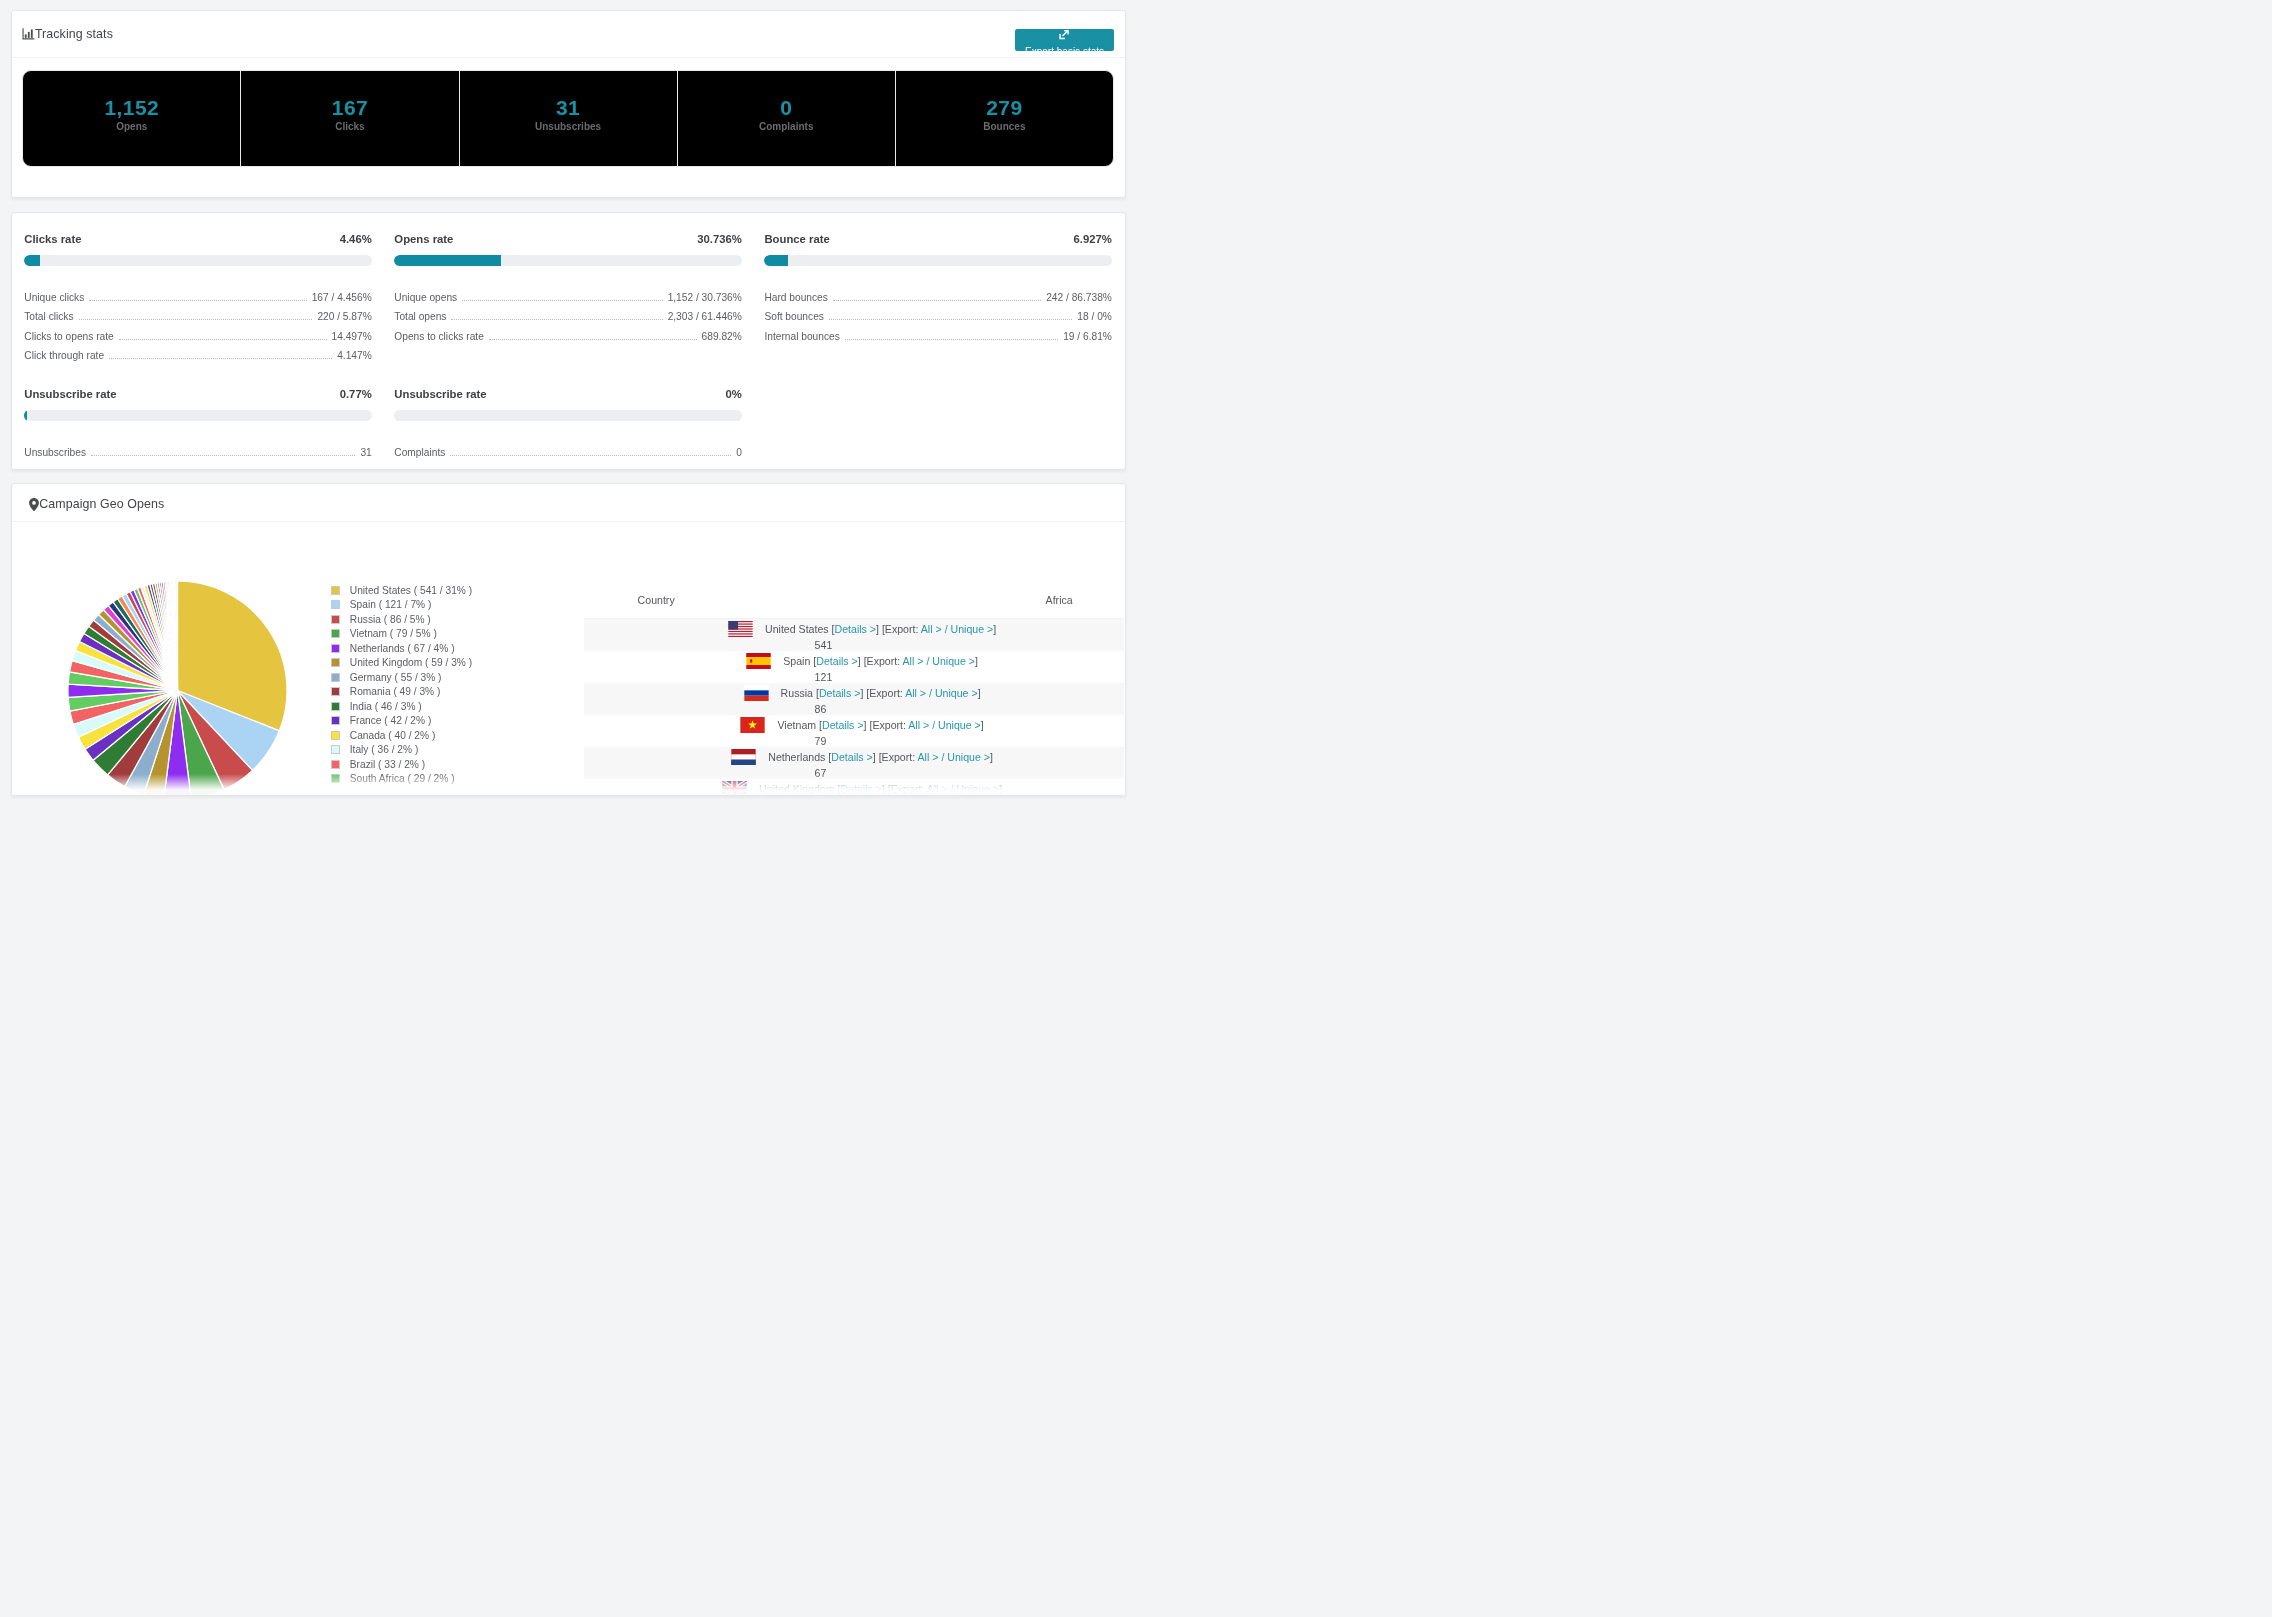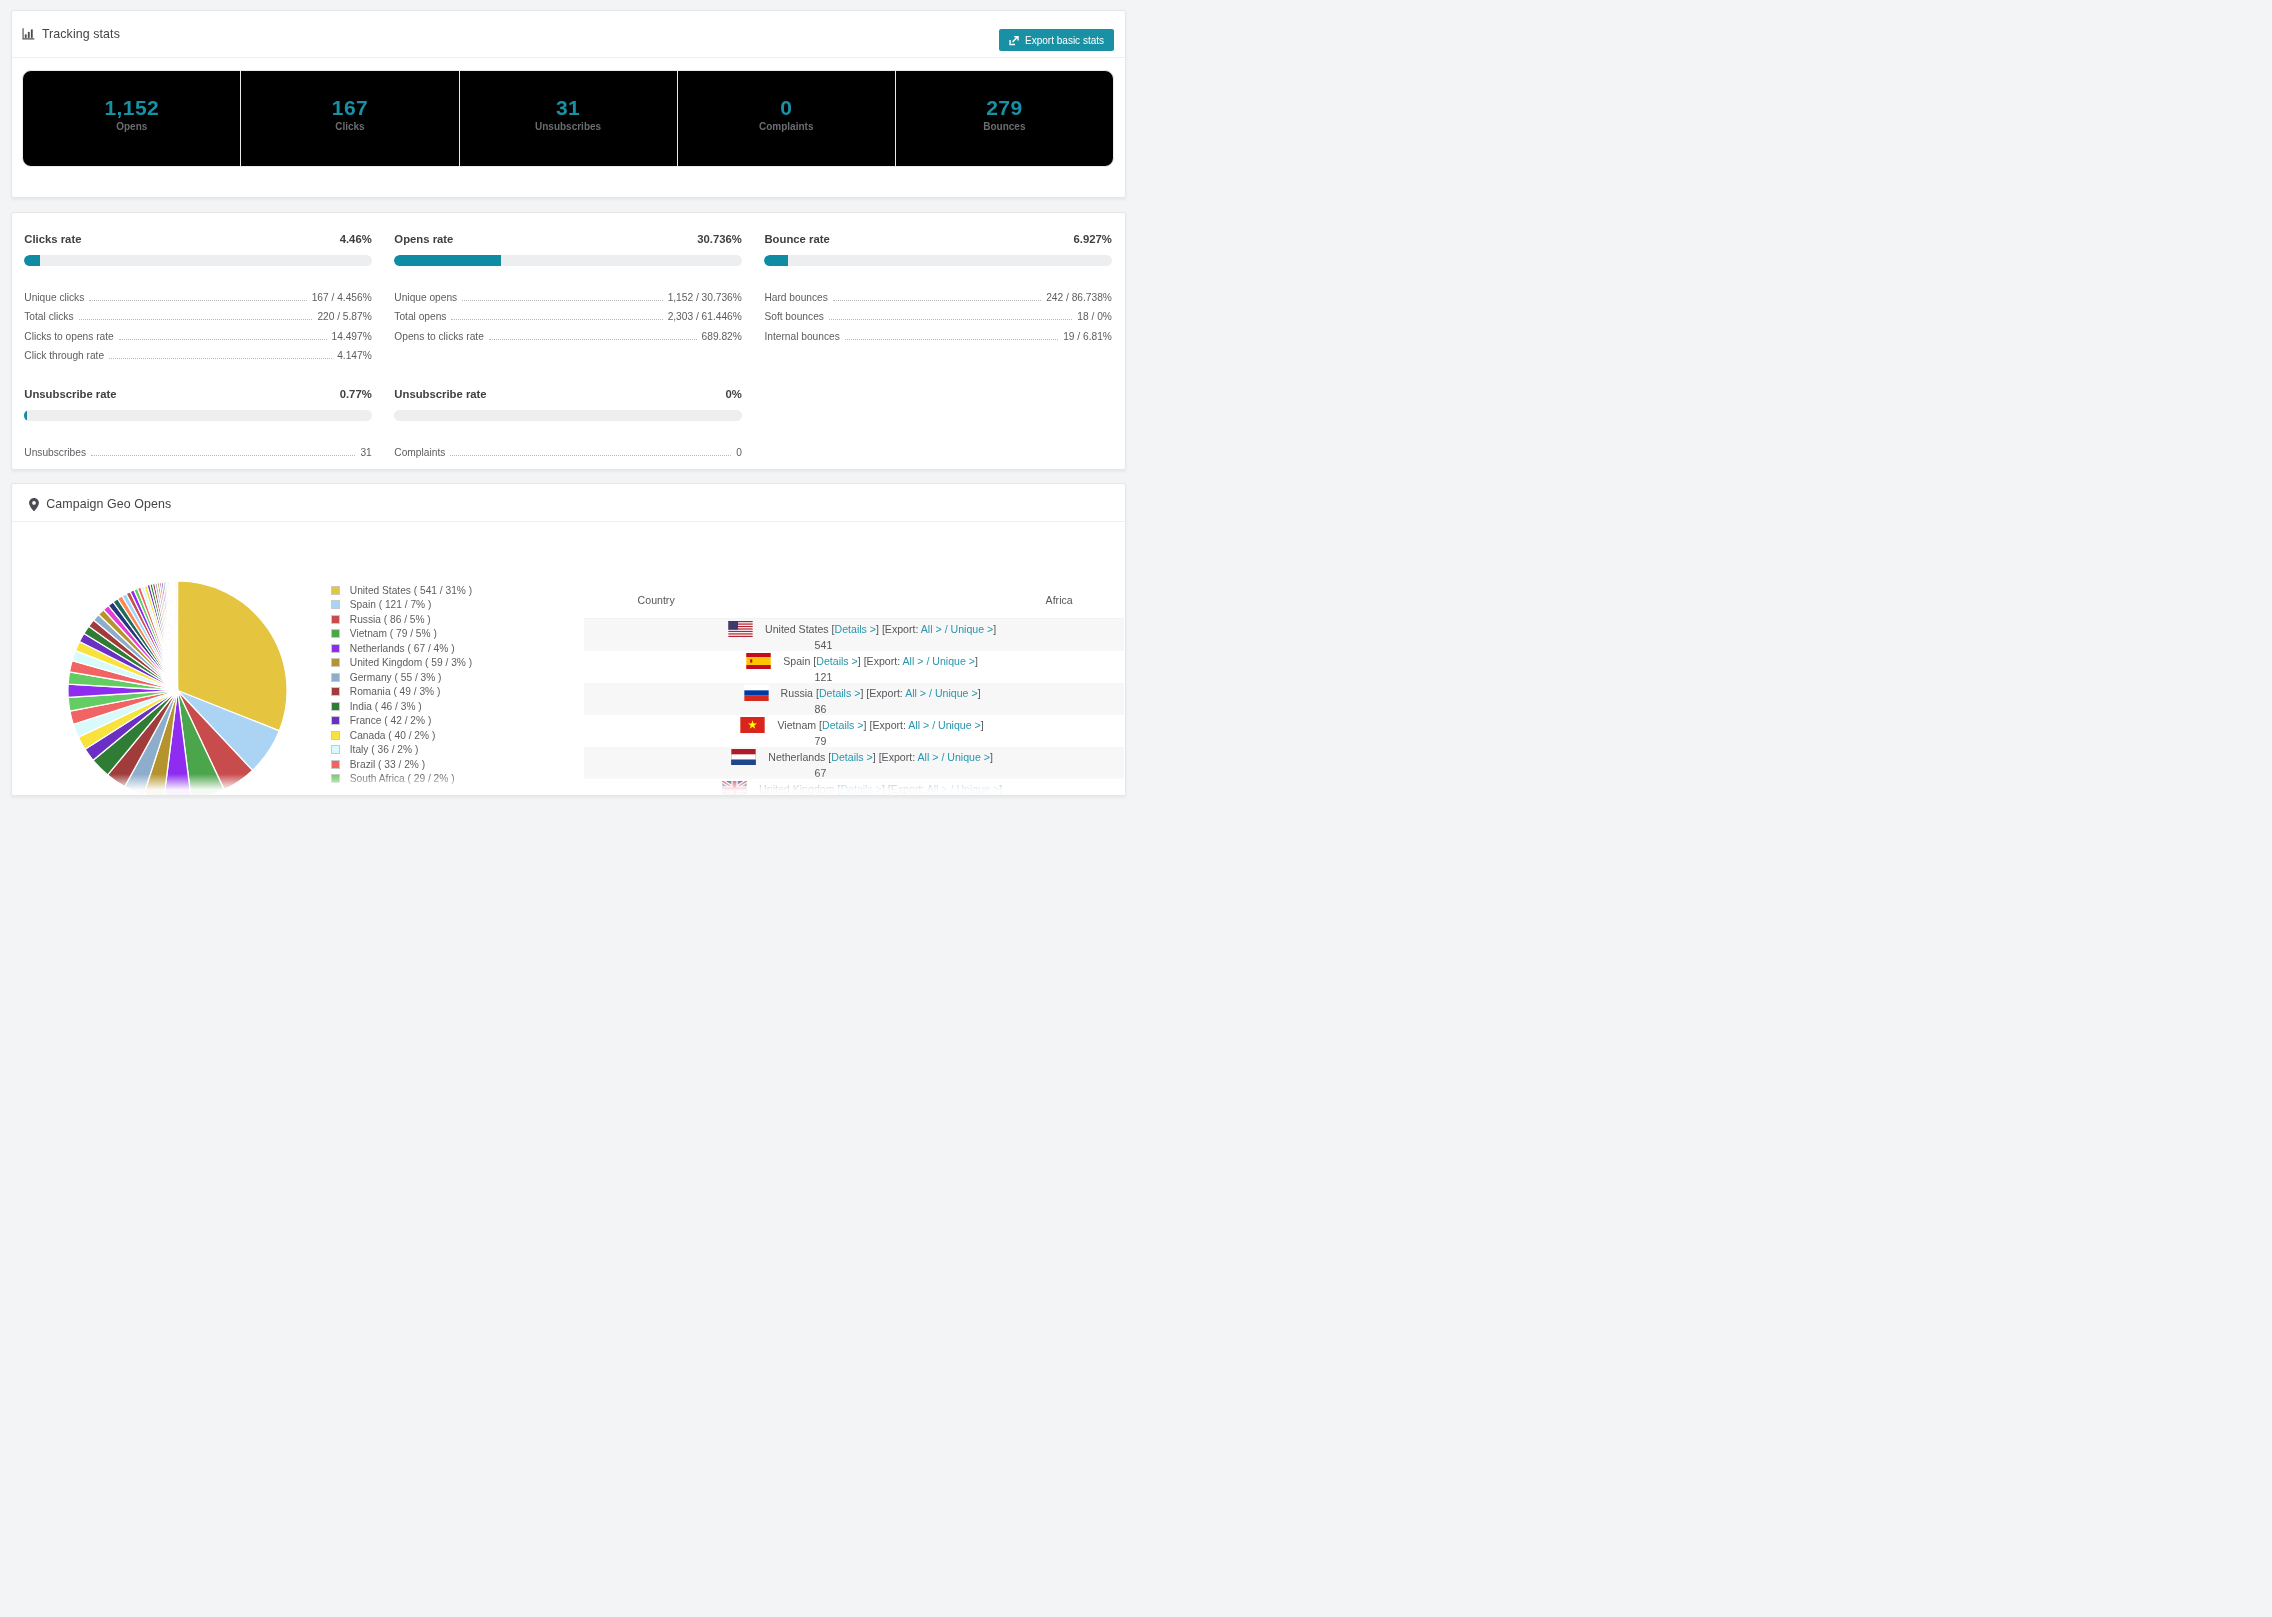--- a/index.html
+++ b/index.html
@@ -4,28 +4,28 @@
 <style>
   * { margin:0; padding:0; box-sizing:border-box; }
   html,body { background:#f3f4f5; font-family:"Liberation Sans", sans-serif; }
   body { width:1136px; height:809px; position:relative; overflow:hidden; color:#4a4c4f; }
   .card { position:absolute; left:10.6px; width:1115px; background:#fff; border:0.7px solid #e5e6e8;
           border-radius:2.8px; box-shadow:0 1.4px 2.8px rgba(40,50,70,.06); }
   #card-tracking { top:10px; height:188px; }
   #card-rates { top:212px; height:258px; }
   #card-geo { top:483px; height:313px; overflow:hidden; }
 
-  .card-header { display:flex; align-items:center; gap:7px; padding:16px 10.6px;
+  .card-header { display:flex; align-items:center; padding:16px 10.6px;
                  border-bottom:0.7px solid #f0f0f0; position:relative; }
   .card-title { font-size:12.4px; color:#424447; letter-spacing:0.1px; }
   .hicon { display:inline-flex; align-items:center; }
 
   .export-btn { position:absolute; right:10.6px; top:18.4px; height:22px; display:flex; align-items:center;
                 gap:5.6px; padding:0 10px; background:#1a90a5; color:#fff; font-size:10px;
-                border:none; border-radius:2.1px; cursor:pointer; }
+                border:none; border-radius:2.1px; cursor:pointer;flex-direction:column; }
 
   
   .stats-row { position:absolute; left:10.6px; right:10.6px; top:59px; height:97px; display:flex;
                border:0.7px solid #e9eaec; border-radius:9px; background:#000000; }
   .stat-cell { flex:1; text-align:center; padding-top:25.4px; border-right:0.7px solid #e9eaec; }
   .stat-cell:last-child { border-right:none; }
   .stat-number { font-size:21px; font-weight:bold; color:#1791a5; letter-spacing:0.4px; }
   .stat-label { font-size:10px; color:#6a6c6f; margin-top:1px;font-weight:bold; }
 
   

